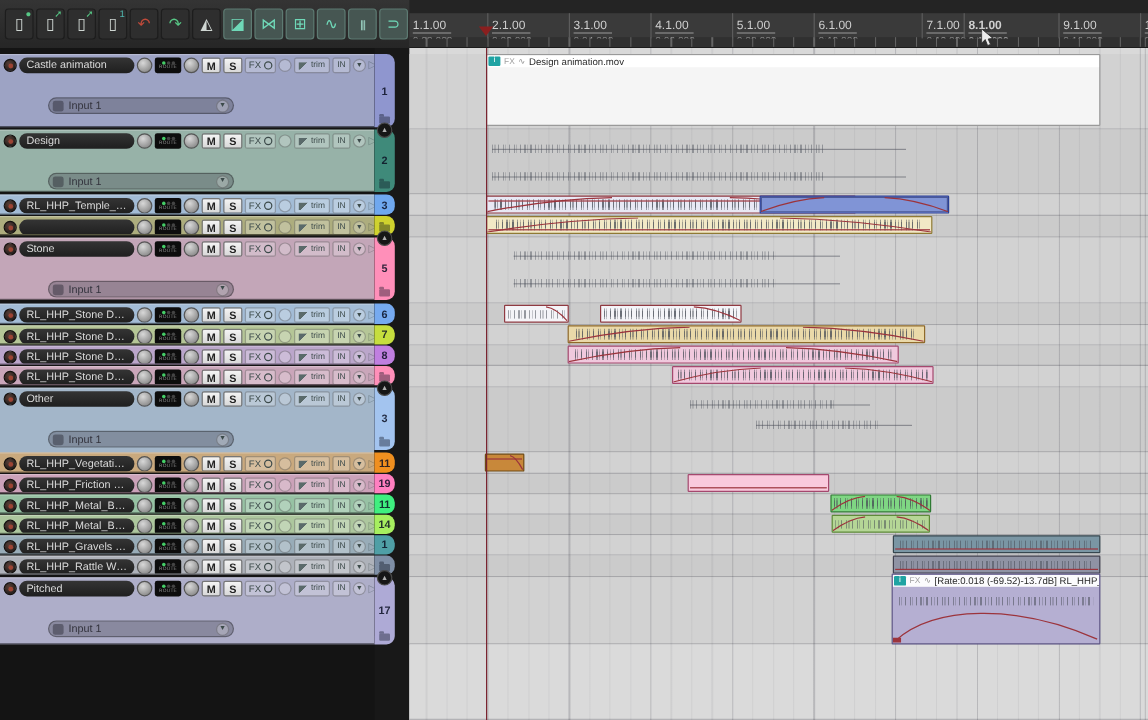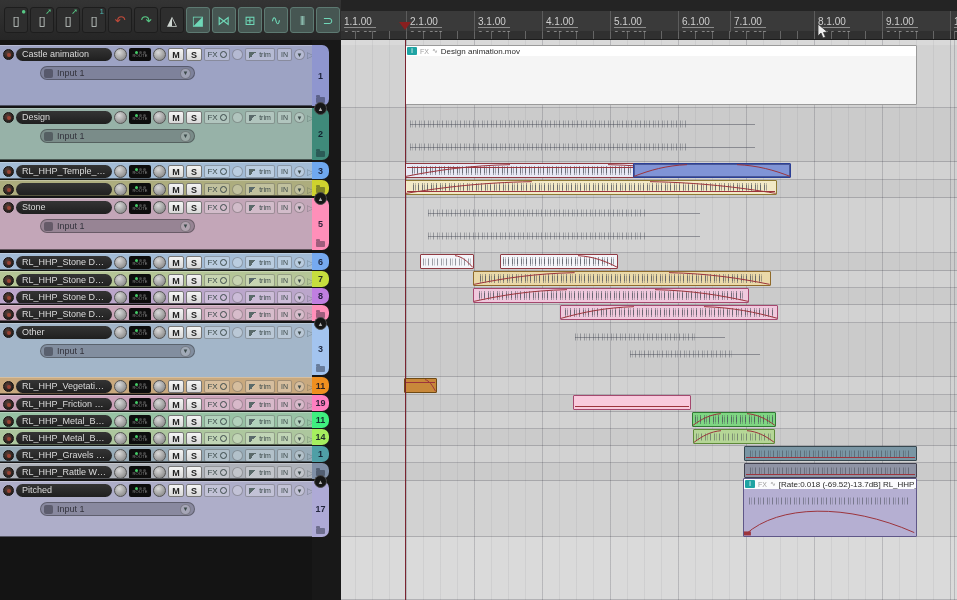--- a/index.html
+++ b/index.html
@@ -41,21 +41,21 @@
   .ms{width:16px;background:linear-gradient(#f4f4f4,#d8d8d8);border:1px solid #777;}
   .ghosted{background:rgba(255,255,255,.25);border:1px solid rgba(0,0,0,.25);color:#3c4a4a;font-weight:normal;}
   .fxb{width:26px;font-size:8px;gap:2px;}
   .pw{width:5px;height:5px;border:1px solid #3c4a4a;border-radius:50%;display:inline-block;}
   .trimb{width:30px;font-size:7px;gap:2px;}
   .trim-ic{width:8px;height:6px;background:linear-gradient(135deg,#5a6a6a 50%,transparent 50%);display:inline-block;}
   .inb{width:15px;font-size:7px;}
   .ddc{width:11px;height:11px;border-radius:50%;background:rgba(255,255,255,.25);border:1px solid rgba(0,0,0,.25);
        display:flex;align-items:center;justify-content:center;font-size:6px;color:#3c4a4a;flex:0 0 auto;box-sizing:border-box;}
   .monarrow{font-size:9px;color:rgba(30,50,50,.35);flex:0 0 auto;}
-  .inputrow{display:flex;align-items:center;margin:3px 0 0 40px;}
+  .inputrow{display:flex;align-items:center;margin:18px 0 0 40px;}
   .inputpill{width:155px;height:14px;border-radius:7px;background:rgba(70,70,80,.35);border:1px solid rgba(0,0,0,.3);
              display:flex;align-items:center;gap:4px;padding:0 3px;box-sizing:border-box;
              font-size:9px;color:#33333d;}
   .inputpill .disk{width:9px;height:9px;background:rgba(40,40,50,.45);border-radius:2px;flex:0 0 auto;}
   .inputpill .sp{flex:1;}
   
   #tabstrip{left:312px;top:40px;width:29px;height:560px;background:#181818;}
   .tab{position:absolute;left:0;width:17px;border-radius:0 7px 7px 0;box-sizing:border-box;
        display:flex;align-items:center;justify-content:center;
        font-size:9px;font-weight:bold;color:rgba(10,15,35,.85);}
@@ -959,22 +959,22 @@
       </div>
     <div id="ruler">
       <div class="topstrip"></div>
       <div class="tickstrip"></div>
     <div class="rmark first" style="left: 0px;"><div class="rbar">1.1.00</div><div class="rtime">0:00.000</div></div>
         <div class="rmark" style="left: 65px; text-decoration: underline;"><div class="rbar">2.1.00</div><div class="rtime">0:02.000</div></div>
         <div class="rmark" style="left: 133px;"><div class="rbar">3.1.00</div><div class="rtime">0:04.000</div></div>
         <div class="rmark" style="left: 201px;"><div class="rbar">4.1.00</div><div class="rtime">0:06.000</div></div>
         <div class="rmark" style="left: 269px;"><div class="rbar">5.1.00</div><div class="rtime">0:08.000</div></div>
         <div class="rmark" style="left: 337px;"><div class="rbar">6.1.00</div><div class="rtime">0:10.000</div></div>
-        <div class="rmark" style="left: 389px;"><div class="rbar">7.1.00</div><div class="rtime">0:12.000</div></div>
-        <div class="rmark" style="left: 473px;"><div class="rbar">8.1.00</div><div class="rtime">0:14.000</div></div>
+        <div class="rmark" style="left: 427px;"><div class="rbar">7.1.00</div><div class="rtime">0:12.000</div></div>
+        <div class="rmark" style="left: 462px; font-weight: bold;"><div class="rbar">8.1.00</div><div class="rtime">0:14.000</div></div>
         <div class="rmark" style="left: 541px;"><div class="rbar">9.1.00</div><div class="rtime">0:16.000</div></div>
         <div class="rmark" style="left: 609px;"><div class="rbar">10.1.00</div><div class="rtime">0:18.000</div></div>
       </div>
     <div id="editcursor" class="abs" style="left: 64px; top: 40px; height: 560px;"></div>
     <div id="playmarker" class="abs" style="left: 58px; top: 22px;"></div>
     <svg id="mousecursor" class="abs" width="12" height="16" style="left: 477px; top: 24px;">
       <polygon points="0,0 0,12 3,9 5,14 7.5,13 5.5,8.5 9.5,8" fill="#ececec" stroke="#333333" stroke-width="0.8"></polygon>
     </svg>
   </div>
 </div>

